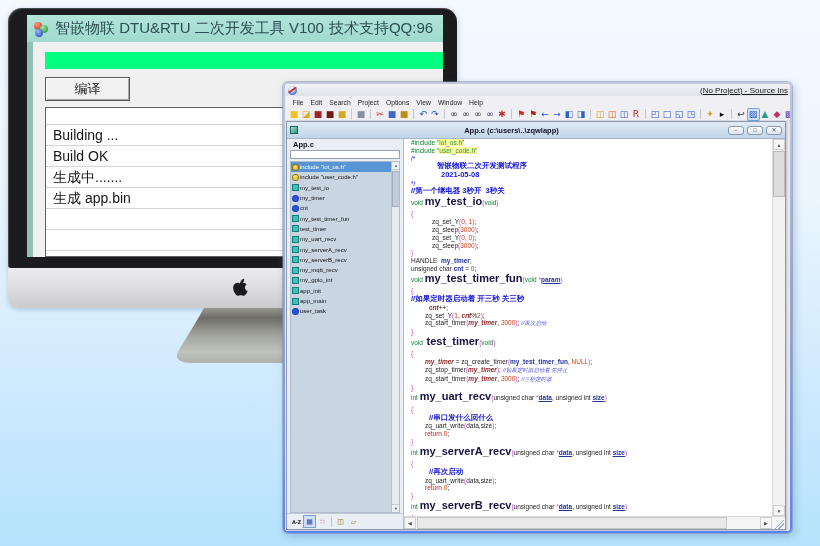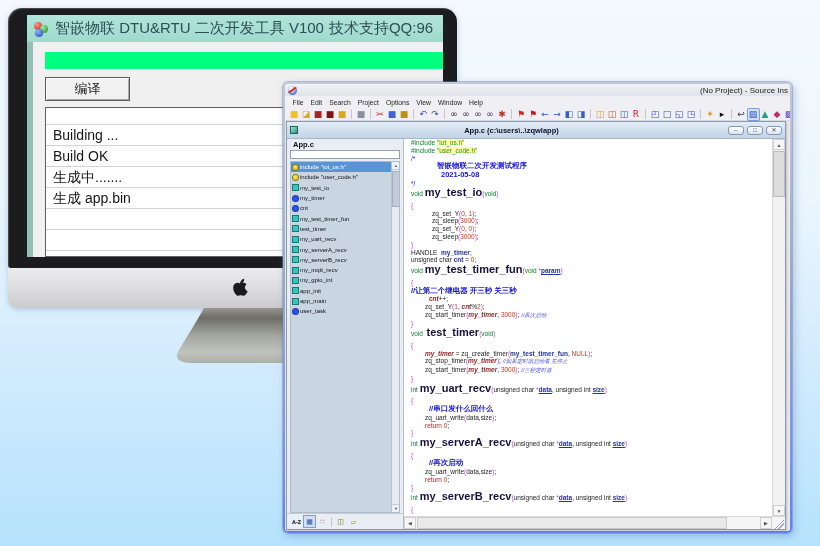--- a/index.html
+++ b/index.html
@@ -25,21 +25,21 @@
 .compile{position:absolute;left:12px;top:35px;width:85px;height:24px;background:#f1f1f1;border:1px solid #5a5a5a;box-shadow:inset 1px 1px 0 #ffffff,inset -1px -1px 0 #a8a8a8;font-size:13px;color:#1c1c1c;font-family:"Liberation Sans",sans-serif;display:flex;align-items:center;justify-content:center;}
 .loglist{position:absolute;left:12px;top:65px;right:0;height:150px;background:#fff;border:1px solid #606060;overflow:hidden;}
 .logrow{height:21px;line-height:21px;border-bottom:1px solid #d4d4d4;padding-left:7px;font-size:14px;color:#151515;white-space:nowrap;}
 .logrow:first-child{height:17px;line-height:17px;}
 
 #ide{position:absolute;left:283px;top:82px;width:509px;height:451px;z-index:2;border-radius:5px;padding:2px;background:linear-gradient(180deg,#c3c9da 0%,#9aa7c6 45%,#7590f4 85%,#5a80fb 100%);box-shadow:0 0 0 1px rgba(110,130,165,.45),2px 3px 9px rgba(80,110,170,.4);}
 .ide-in{width:100%;height:100%;background:#f0eff4;border-radius:3px;display:flex;flex-direction:column;overflow:hidden;}
 .ide-titlebar{height:12px;flex:0 0 auto;display:flex;align-items:center;padding:0 2px 0 3px;background:linear-gradient(#f2f3f7,#e0e2e9);overflow:hidden;}
 .si-logo{position:relative;width:9px;height:9px;border-radius:50%;background:radial-gradient(circle at 40% 35%,#eef2fa 25%,#3b6fd4 70%);flex:0 0 auto;overflow:hidden;}
 .si-logo i{position:absolute;left:-1px;top:3.5px;width:11px;height:2px;background:#d03030;transform:rotate(-35deg);}
-.ide-title{margin-left:auto;font-size:8px;color:#1a1a1a;white-space:nowrap;}
+.ide-title{margin-left:auto;font-size:8px;color:#1a1a1a;white-space:nowrap;text-decoration:underline;}
 .menubar{height:12px;flex:0 0 auto;display:flex;align-items:center;padding-left:4px;background:#f0eff4;}
 .mi{font-size:6.8px;color:#1f1f1f;padding:0 3.5px;}
 .toolbar{height:13px;flex:0 0 auto;display:flex;align-items:center;padding-left:3px;background:#f0eff4;border-bottom:1px solid #dcdce4;}
 .tbi{width:11px;height:11px;margin:0 .5px;display:flex;align-items:center;justify-content:center;font-size:9px;line-height:11px;border-radius:1px;font-family:"DejaVu Sans",sans-serif;flex:0 0 auto;}
 .tbi.sel{background:#cfe2fa;box-shadow:0 0 0 1px #78a0e0;}
 .tbsep{width:1px;height:10px;background:#c6c6d0;margin:0 3px;flex:0 0 auto;}
 .mdi{flex:1;position:relative;background:#e9e9ee;min-height:0;}
 .child{position:absolute;left:1px;top:0;right:4px;bottom:1px;border:1px solid #8a9ab0;background:#f0f0f0;display:flex;flex-direction:column;box-shadow:1px 1px 2px rgba(0,0,0,.18);}
 .child-title{height:13px;flex:0 0 auto;background:linear-gradient(#e2ecf5,#c2d4e7);display:flex;align-items:center;padding:8px 3px;border-bottom:1px solid #a8b6ca;}
 .child-icon{width:8px;height:8px;background:linear-gradient(135deg,#aee2d2,#2f8f7e);border:1px solid #17685a;flex:0 0 auto;}
@@ -315,32 +315,33 @@
             </div>
             <div class="editor-col">
               <div class="editor">
                 <div class="code">
                     <div class="ln"><span class="kw">#include </span><span class="str">"iot_os.h"</span></div>
                     <div class="ln"><span class="kw">#include </span><span class="str">"user_code.h"</span></div>
                     <div class="ln"><span class="cmt">/*</span></div>
                     <div class="ln ch" style="padding-left: 26px;"><span class="cmtb">智嵌物联二次开发测试程序</span></div>
                     <div class="ln ch" style="padding-left: 30px;"><span class="cmtb">2021-05-08</span></div>
                     <div class="ln"><span class="cmt">*/</span></div>
+                    <div class="ln ch"><span class="cmtb">//第一个继电器 3秒开  3秒关</span></div>
                     <div class="ln fn"><span class="kw">void </span><span class="fname">my_test_io</span><span class="pun">(</span><span class="kw">void</span><span class="pun">)</span></div>
                     <div class="ln"><span class="pun">{</span></div>
                     <div class="ln" style="padding-left: 21px;"><span class="pl">zq_set_Y</span><span class="pun">(</span><span class="num">0</span><span class="pl">, </span><span class="num">1</span><span class="pun">)</span><span class="pl">;</span></div>
                     <div class="ln" style="padding-left: 21px;"><span class="pl">zq_sleep</span><span class="pun">(</span><span class="num">3000</span><span class="pun">)</span><span class="pl">;</span></div>
                     <div class="ln" style="padding-left: 21px;"><span class="pl">zq_set_Y</span><span class="pun">(</span><span class="num">0</span><span class="pl">, </span><span class="num">0</span><span class="pun">)</span><span class="pl">;</span></div>
                     <div class="ln" style="padding-left: 21px;"><span class="pl">zq_sleep</span><span class="pun">(</span><span class="num">3000</span><span class="pun">)</span><span class="pl">;</span></div>
                     <div class="ln"><span class="pun">}</span></div>
                     <div class="ln"><span class="pl">HANDLE  </span><span class="decl">my_timer</span><span class="pl">;</span></div>
                     <div class="ln"><span class="pl">unsigned char </span><span class="decl">cnt</span><span class="pl"> = </span><span class="num">0</span><span class="pl">;</span></div>
                     <div class="ln fn"><span class="kw">void </span><span class="fname">my_test_timer_fun</span><span class="pun">(</span><span class="kw">void </span><span class="pun">*</span><span class="par">param</span><span class="pun">)</span></div>
                     <div class="ln"><span class="pun">{</span></div>
-                    <div class="ln ch"><span class="cmtb">//让第二个继电器 开三秒 关三秒</span></div>
+                    <div class="ln ch"><span class="cmtb">//如果定时器启动着 开三秒 关三秒</span></div>
                     <div class="ln" style="padding-left: 18px;"><span class="glob">cnt</span><span class="pl">++;</span></div>
                     <div class="ln" style="padding-left: 14px;"><span class="pl">zq_set_Y</span><span class="pun">(</span><span class="num">1</span><span class="pl">, </span><span class="glob">cnt</span><span class="pl">%</span><span class="num">2</span><span class="pun">)</span><span class="pl">;</span></div>
                     <div class="ln" style="padding-left: 14px;"><span class="pl">zq_start_timer</span><span class="pun">(</span><span class="glob">my_timer</span><span class="pl">, </span><span class="num">3000</span><span class="pun">)</span><span class="pl">; </span><span class="cmti">//再次启动</span></div>
                     <div class="ln"><span class="pun">}</span></div>
                     <div class="ln fn"><span class="kw">void  </span><span class="fname">test_timer</span><span class="pun">(</span><span class="kw">void</span><span class="pun">)</span></div>
                     <div class="ln"><span class="pun">{</span></div>
                     <div class="ln" style="padding-left: 14px;"><span class="glob">my_timer</span><span class="pl"> = zq_create_timer</span><span class="pun">(</span><span class="ref">my_test_timer_fun</span><span class="pl">, </span><span class="num">NULL</span><span class="pun">)</span><span class="pl">;</span></div>
                     <div class="ln" style="padding-left: 14px;"><span class="pl">zq_stop_timer</span><span class="pun">(</span><span class="glob">my_timer</span><span class="pun">)</span><span class="pl">; </span><span class="cmti">//如果定时器启动着 先停止</span></div>
                     <div class="ln" style="padding-left: 14px;"><span class="pl">zq_start_timer</span><span class="pun">(</span><span class="glob">my_timer</span><span class="pl">, </span><span class="num">3000</span><span class="pun">)</span><span class="pl">; </span><span class="cmti">//三秒定时器</span></div>
                     <div class="ln"><span class="pun">}</span></div>

